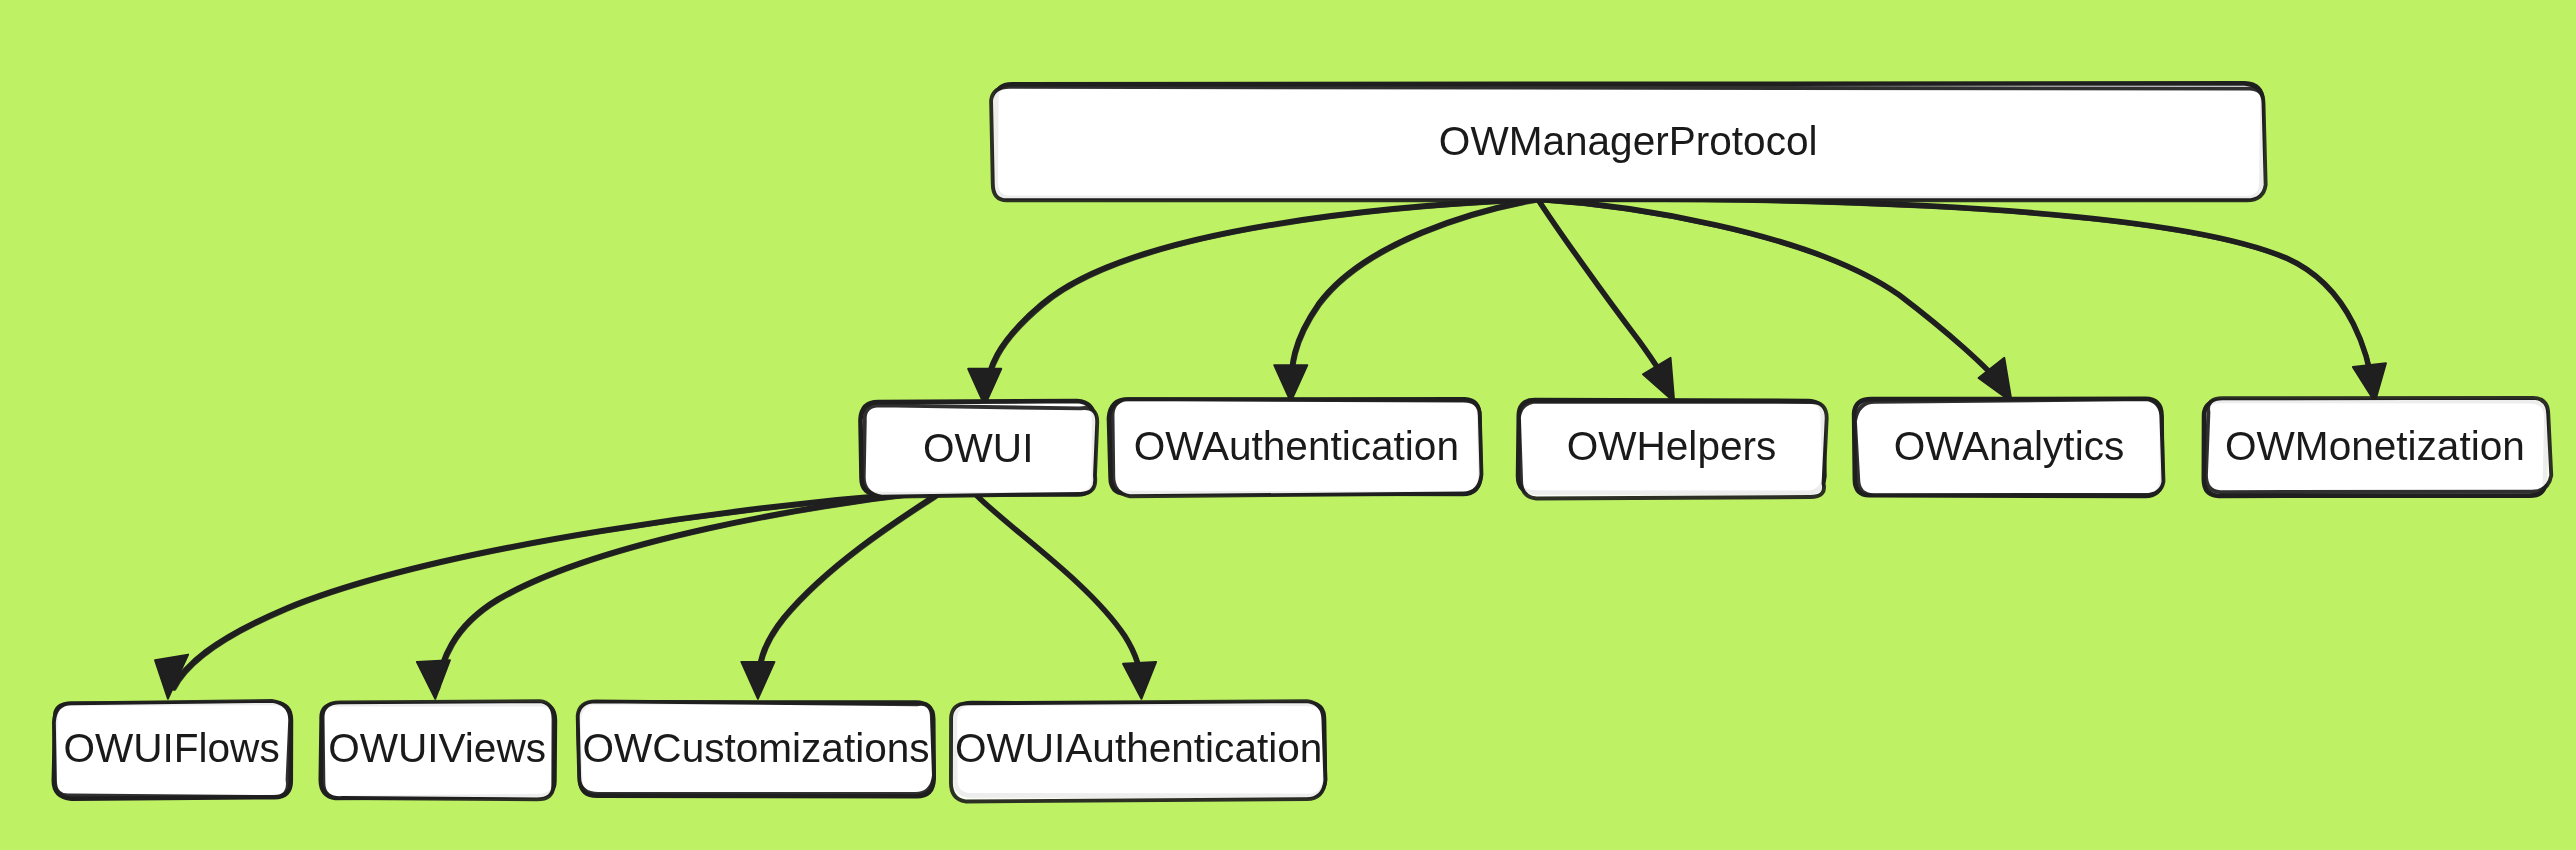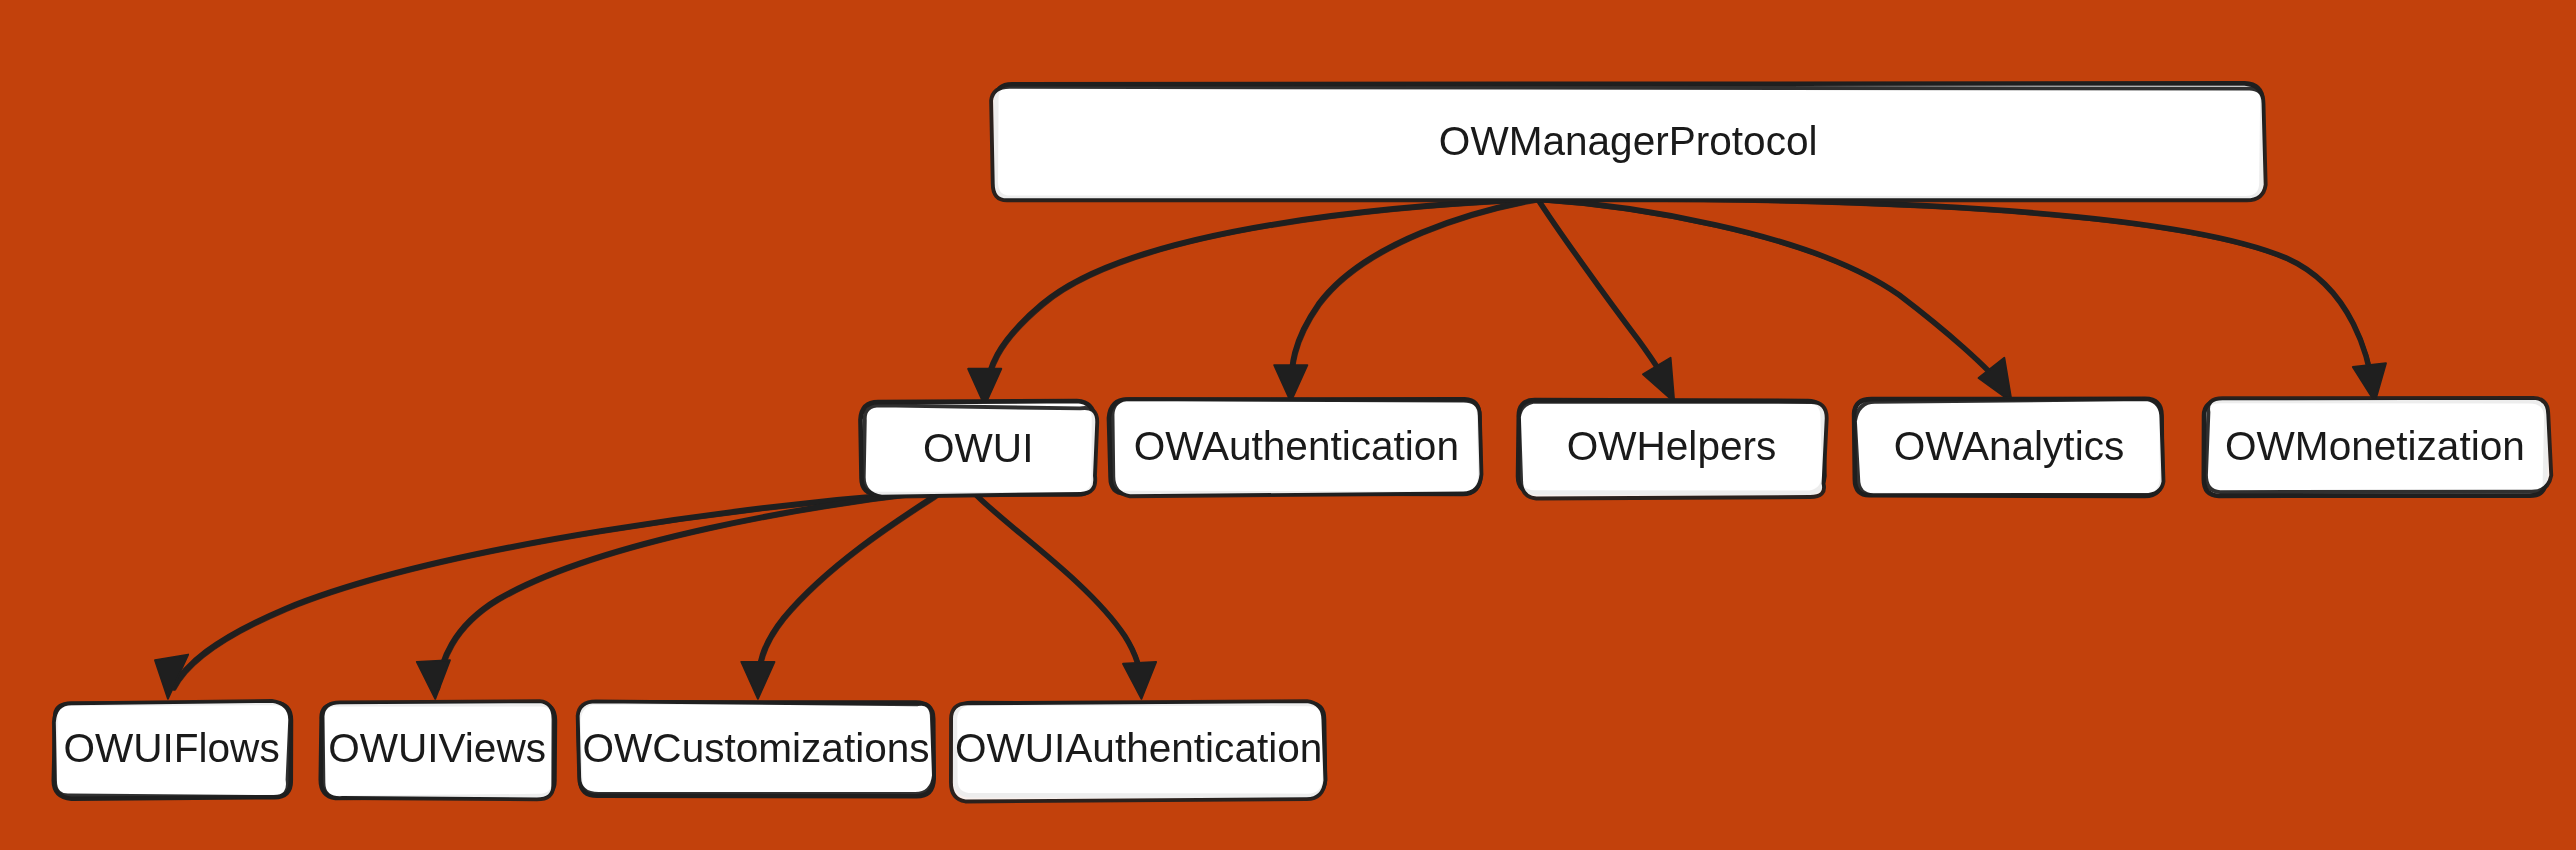--- a/index.html
+++ b/index.html
@@ -11,21 +11,21 @@
   body {
     width: 2576px;
     height: 850px;
     overflow: hidden;
     font-family: "Liberation Sans", sans-serif;
   }
   #diagram-root {
     position: relative;
     width: 2576px;
     height: 850px;
-    background: #c2410c;
+    background: #bef264;
   }
   svg#flowchart {
     display: block;
     width: 2576px;
     height: 850px;
   }
   .node-shape {
     stroke: #1f1f1f;
     stroke-width: 5;
     stroke-linecap: round;

